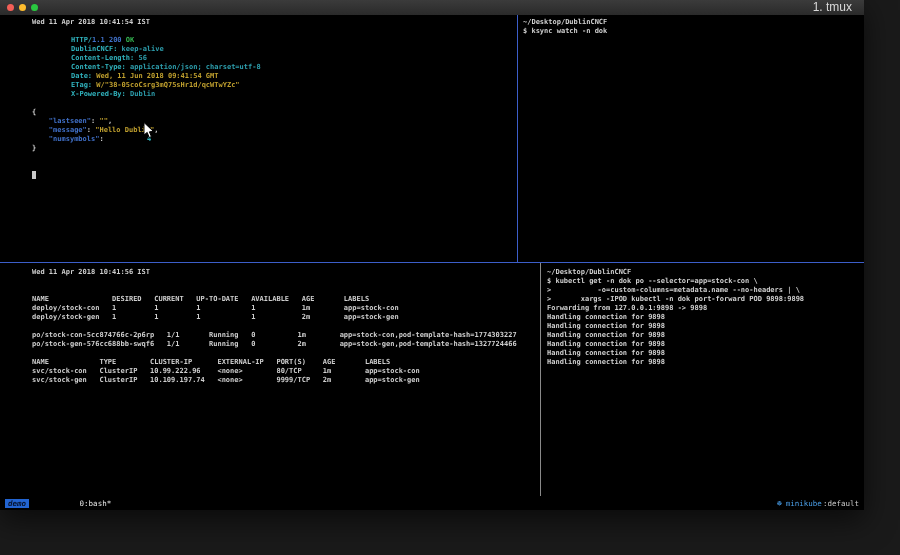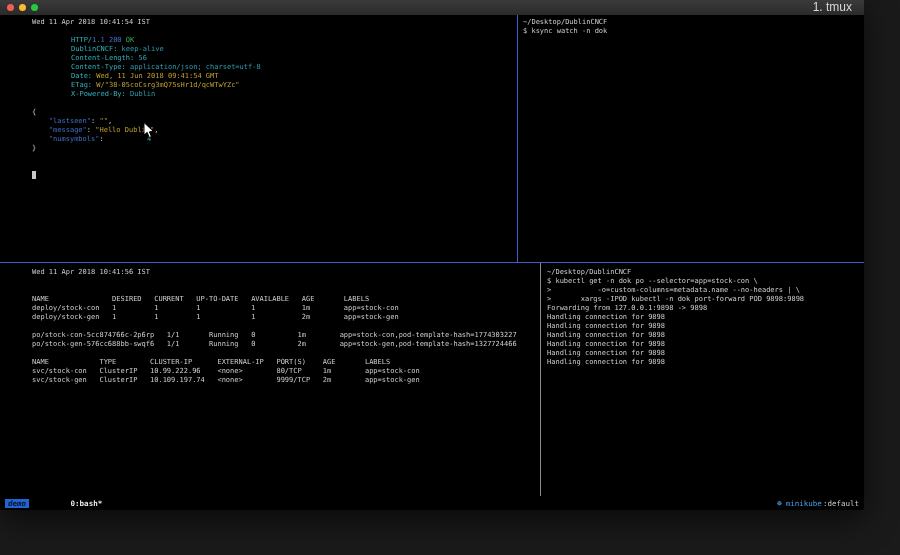--- a/index.html
+++ b/index.html
@@ -33,21 +33,21 @@
     font-size: 12px; line-height: 15px;
   }
   .terminal {
     position: absolute; left: 0; right: 0; top: 15px; bottom: 0;
     display: flex; flex-direction: column;
     background: #000;
   }
   .row { display: flex; overflow: hidden; }
   .row.top { height: 247px; }
   .row.bottom { flex: 1; }
-  .pane { overflow: hidden; }
+  .pane { overflow: hidden; font-weight: bold; }
   .pane-tl { width: 517px; padding: 3px 4px 0 32px; }
   .pane-tr { flex: 1; padding: 3px 4px 0 5px; }
   .pane-bl { width: 540px; padding: 5px 4px 0 32px; }
   .pane-br { flex: 1; padding: 5px 4px 0 6px; }
   .vdiv { width: 1px; }
   .vdiv-top { background: #3c5ec9; }
   .vdiv-bottom { background: #8a8a8a; }
   .hdiv { height: 1px; background: #3c5ec9; }
   .statusbar {
     height: 14px;
@@ -67,21 +67,21 @@
   .c-cy  { color: #30b3be; padding-left: 39px; }
   .c-cyl { color: #2d9fae; }
   .c-bl  { color: #4070c8; }
   .c-gr  { color: #33b14f; }
   .c-ye  { color: #c0a02e; }
   .c-cur { background: #c9c9c9; color: #000; }
   .session {
     background: #2264d1; color: #06122b;
     padding: 0 3px; font-weight: bold; font-style: italic;
   }
-  .winname { color: #eaeaea; margin-left: 7px; font-weight: bold; padding-left: 30px; }
+  .winname { color: #eaeaea; margin-left: 16px; font-weight: normal; padding-left: 30px; }
   .status-right { display: flex; align-items: center; gap: 1px; }
   .k8s-icon { color: #4aa3f0; margin-right: 3px; font-size: 8px; }
   .kctx { color: #4a9fe8; }
   .kns  { color: #c9c9c9; }
   .mouse-cursor { position: absolute; left: 143px; top: 122px; z-index: 5; }
 </style>
 </head>
 <body>
 
 <div class="desktop">

